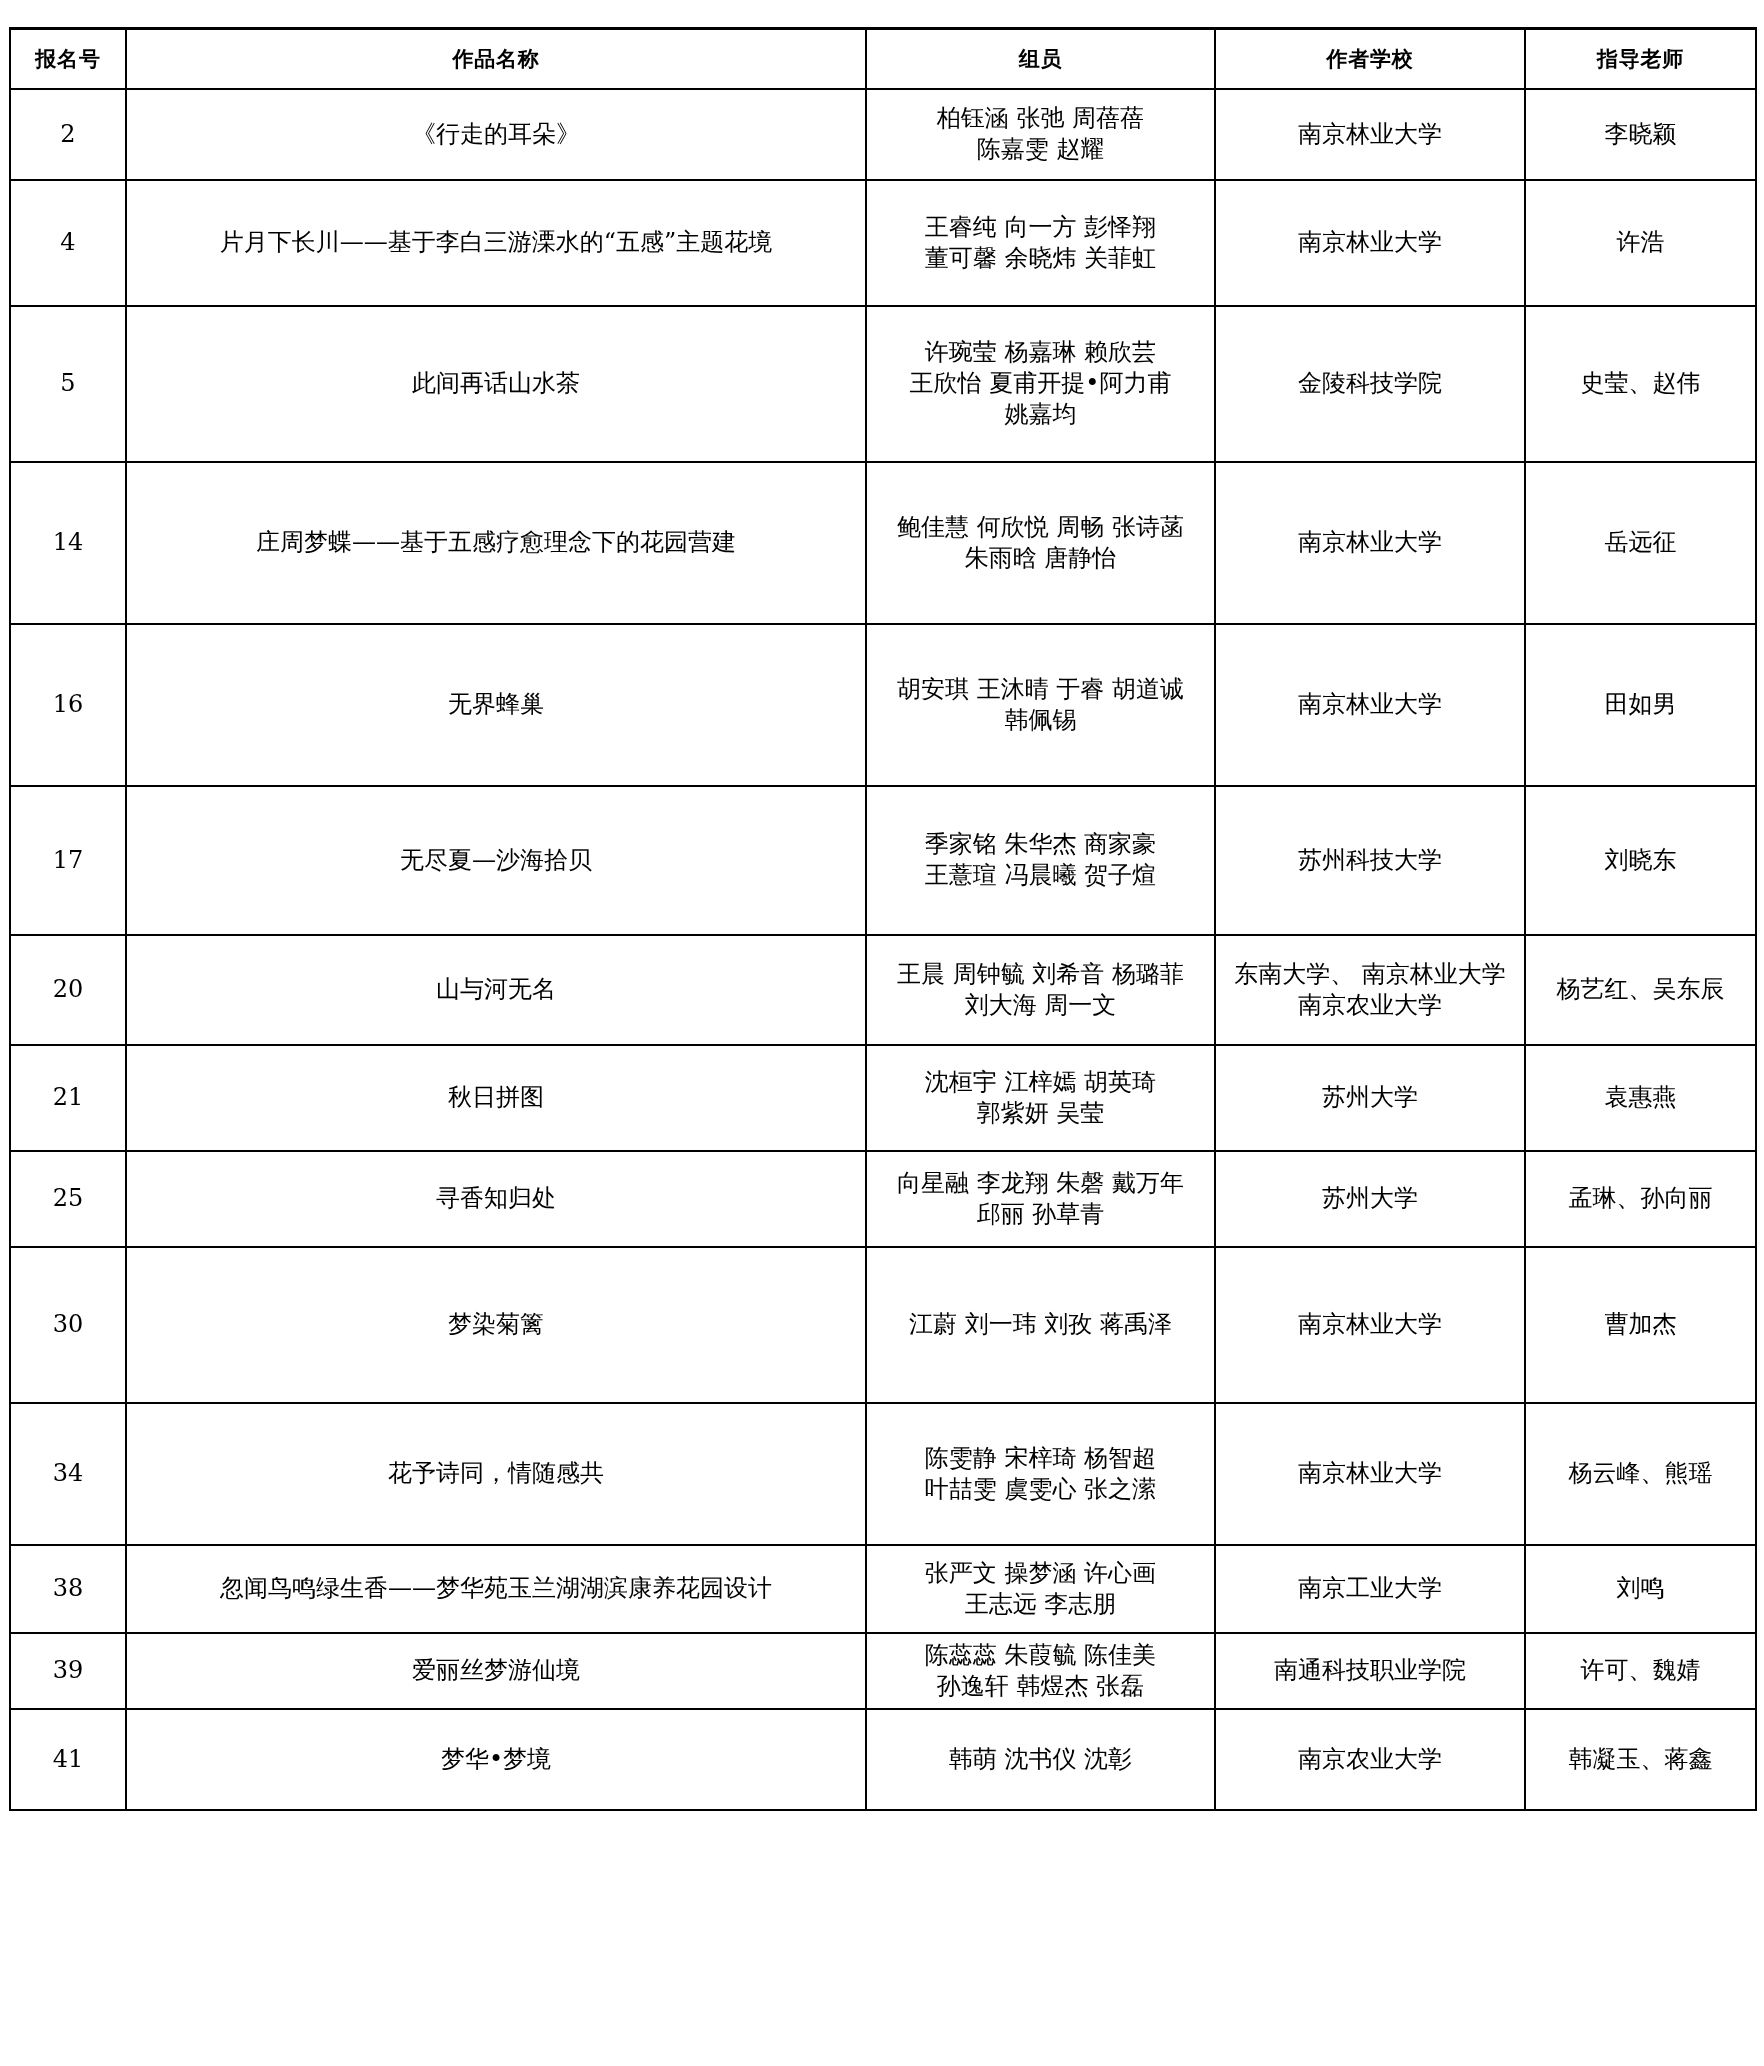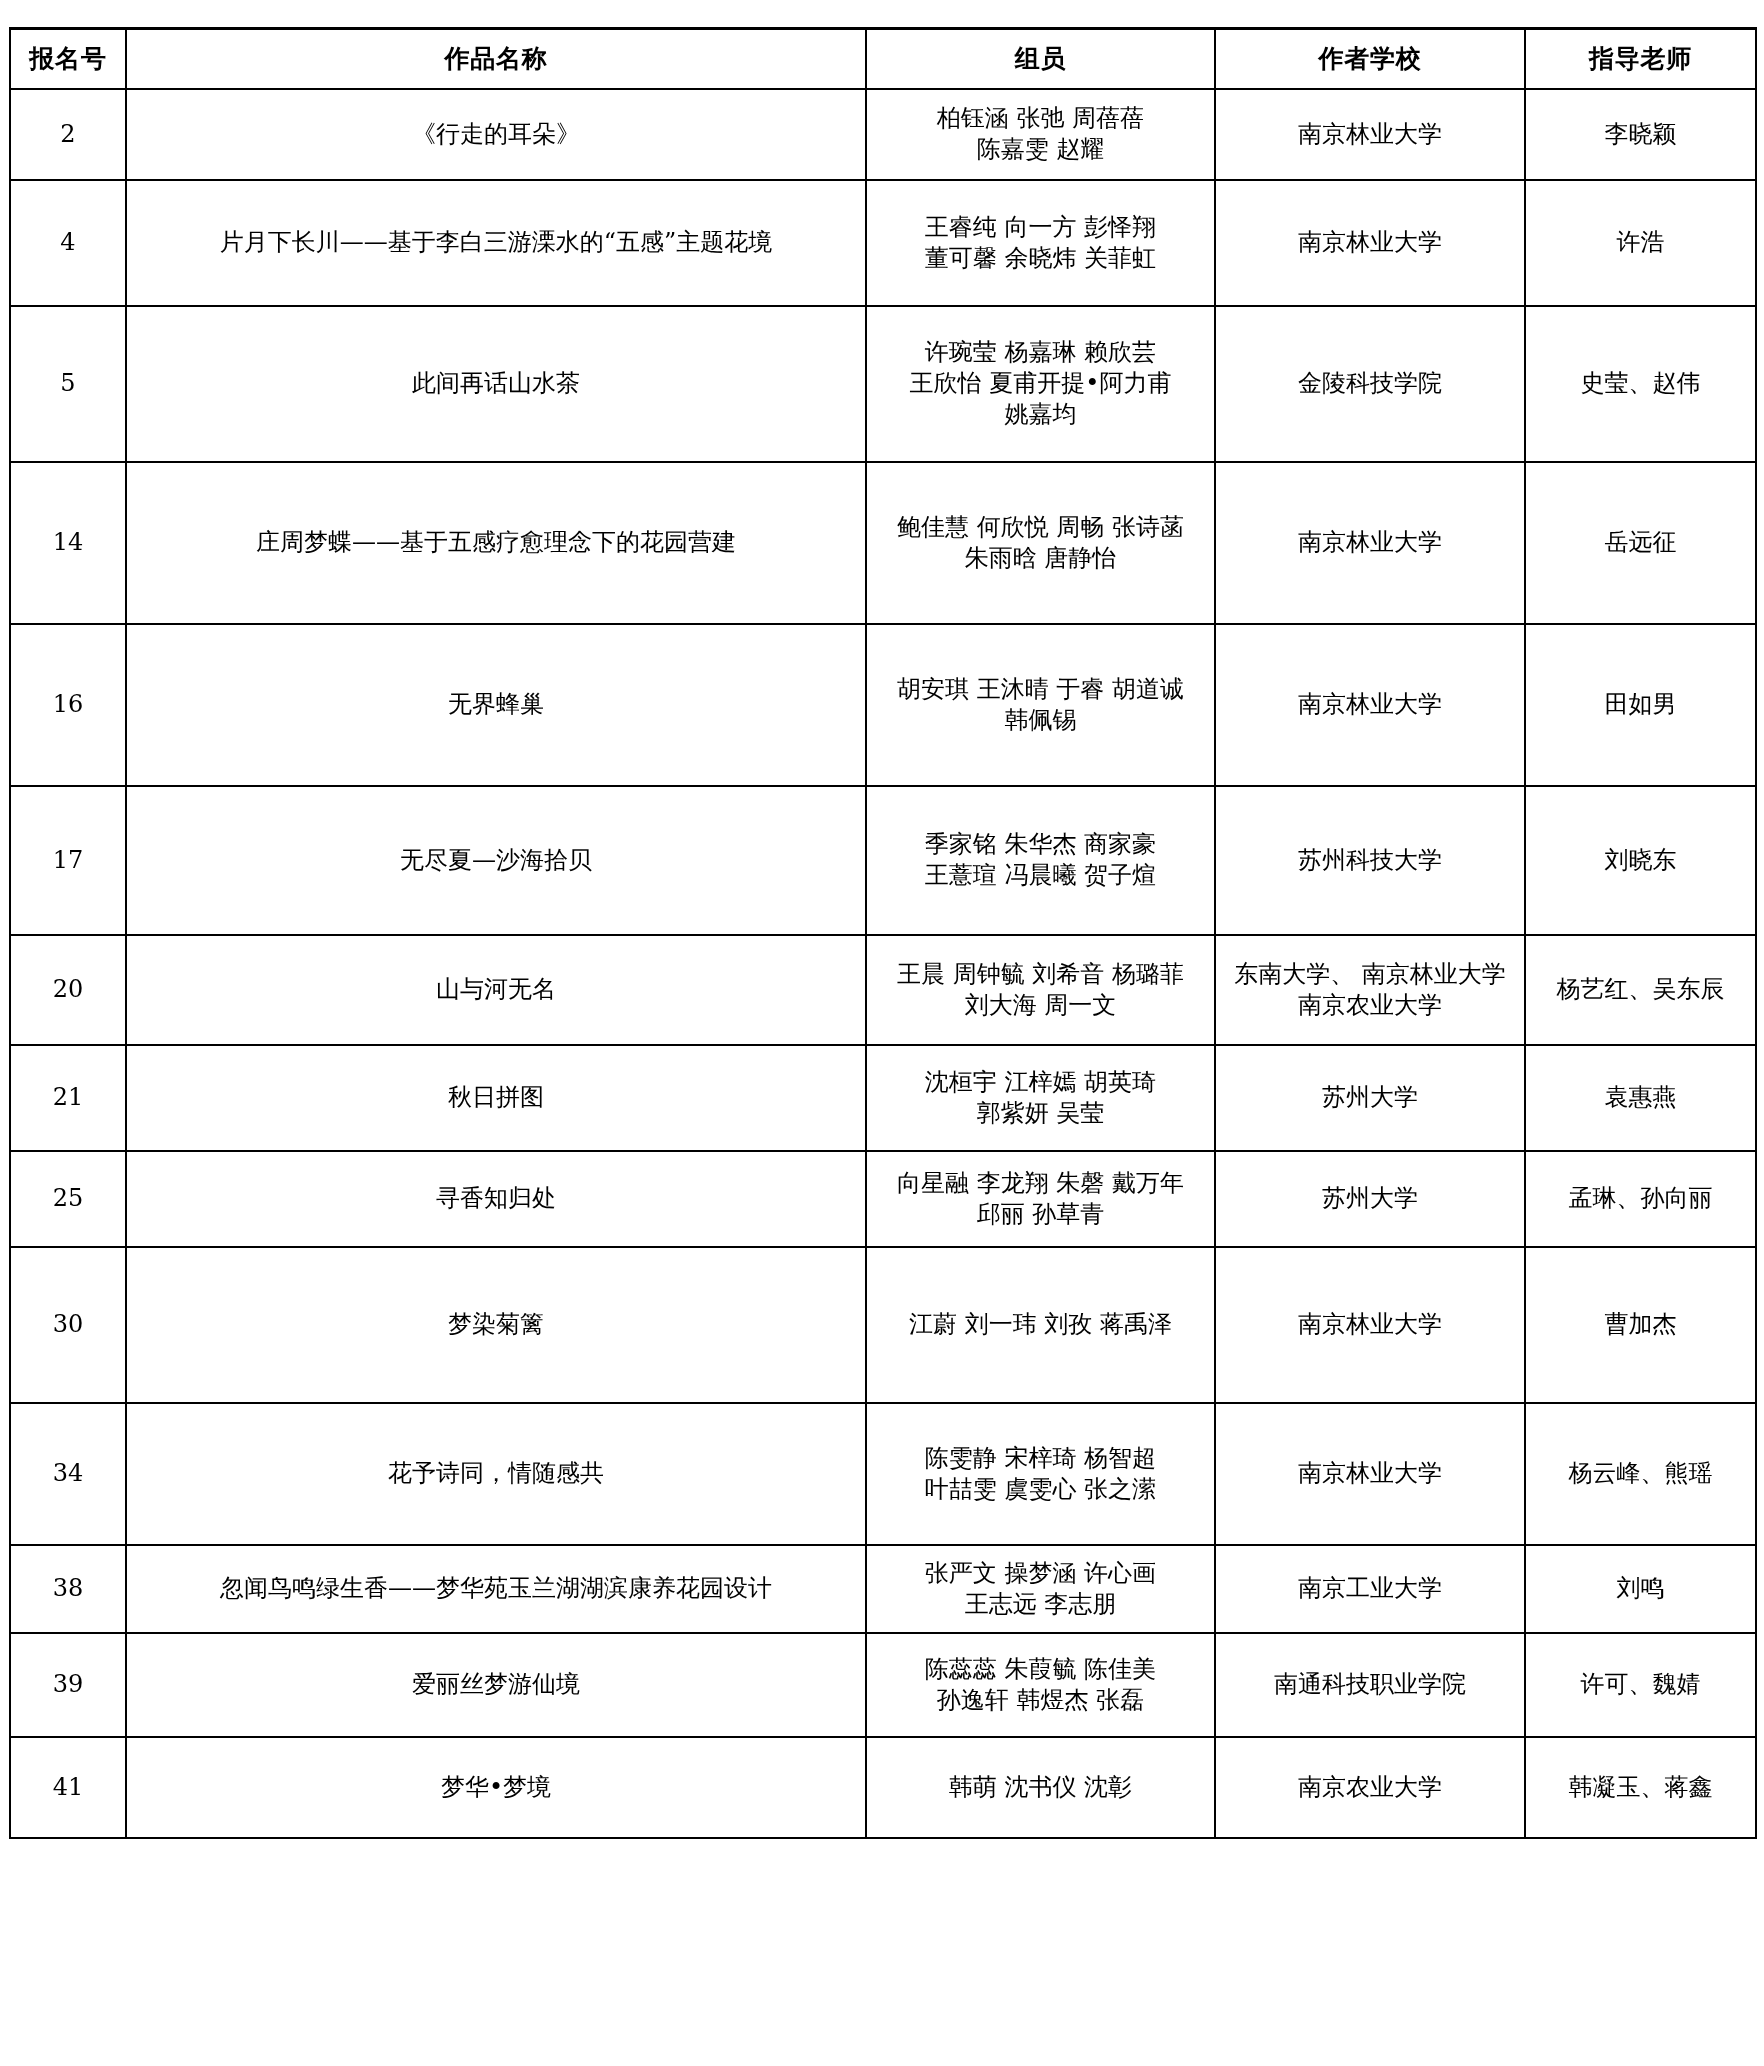--- a/index.html
+++ b/index.html
@@ -30,21 +30,21 @@
       border: 2.4px solid #000000;
       text-align: center;
       vertical-align: middle;
       padding: 0 4.8px;
       font-size: 24px;
       line-height: 31px;
       font-weight: normal;
       overflow: hidden;
     }
     table.roster th {
-      font-size: 25px;
+      font-size: 21px;
       font-weight: bold;
       letter-spacing: 0.8px;
     }
     table.roster tr.head-row th {
       border-top-width: 3.2px;
     }
     table.roster td.members span.line {
       display: block;
     }
     col.c-id { width: 116px; }
@@ -213,21 +213,21 @@
           <td>忽闻鸟鸣绿生香——梦华苑玉兰湖湖滨康养花园设计</td>
           <td class="members">
             <span class="line">张严文  操梦涵  许心画</span>
             <span class="line">王志远  李志朋</span>
           </td>
           <td class="members">
             <span class="line">南京工业大学</span>
           </td>
           <td>刘鸣</td>
         </tr>
-        <tr style="height: 104px;">
+        <tr style="height: 76px;">
           <td>39</td>
           <td>爱丽丝梦游仙境</td>
           <td class="members">
             <span class="line">陈蕊蕊  朱葭毓  陈佳美</span>
             <span class="line">孙逸轩  韩煜杰  张磊</span>
           </td>
           <td class="members">
             <span class="line">南通科技职业学院</span>
           </td>
           <td>许可、魏婧</td>

